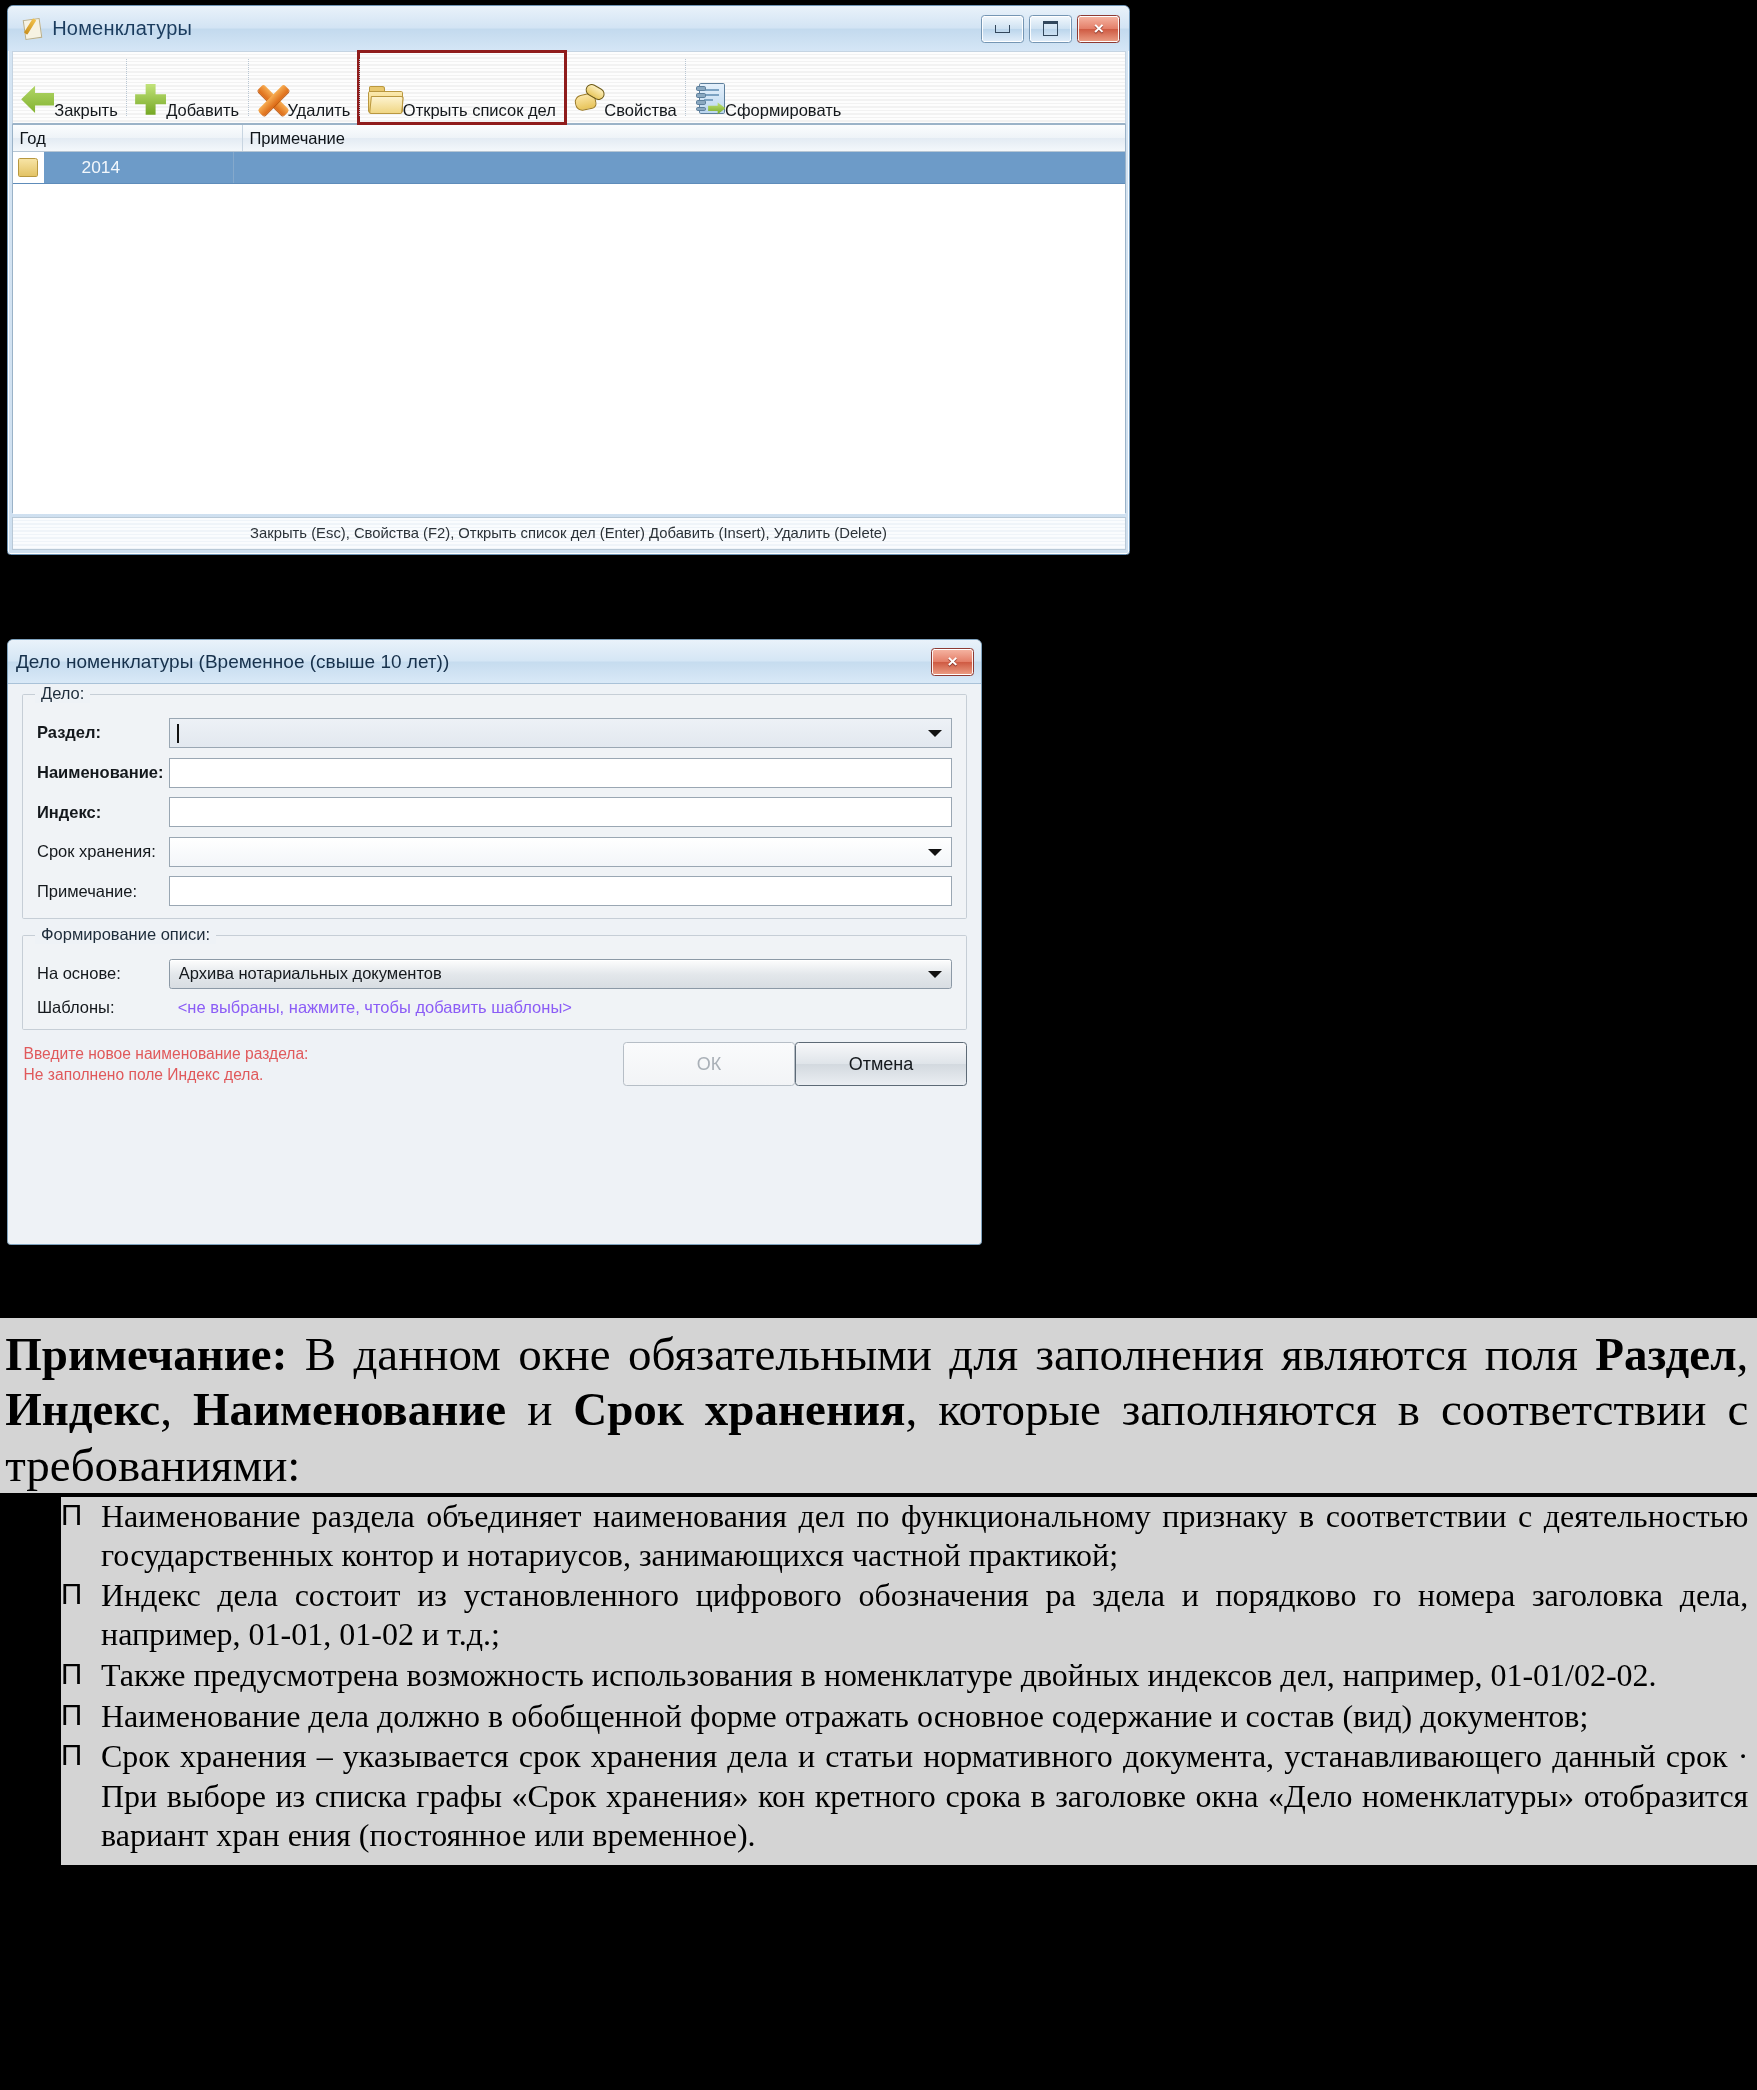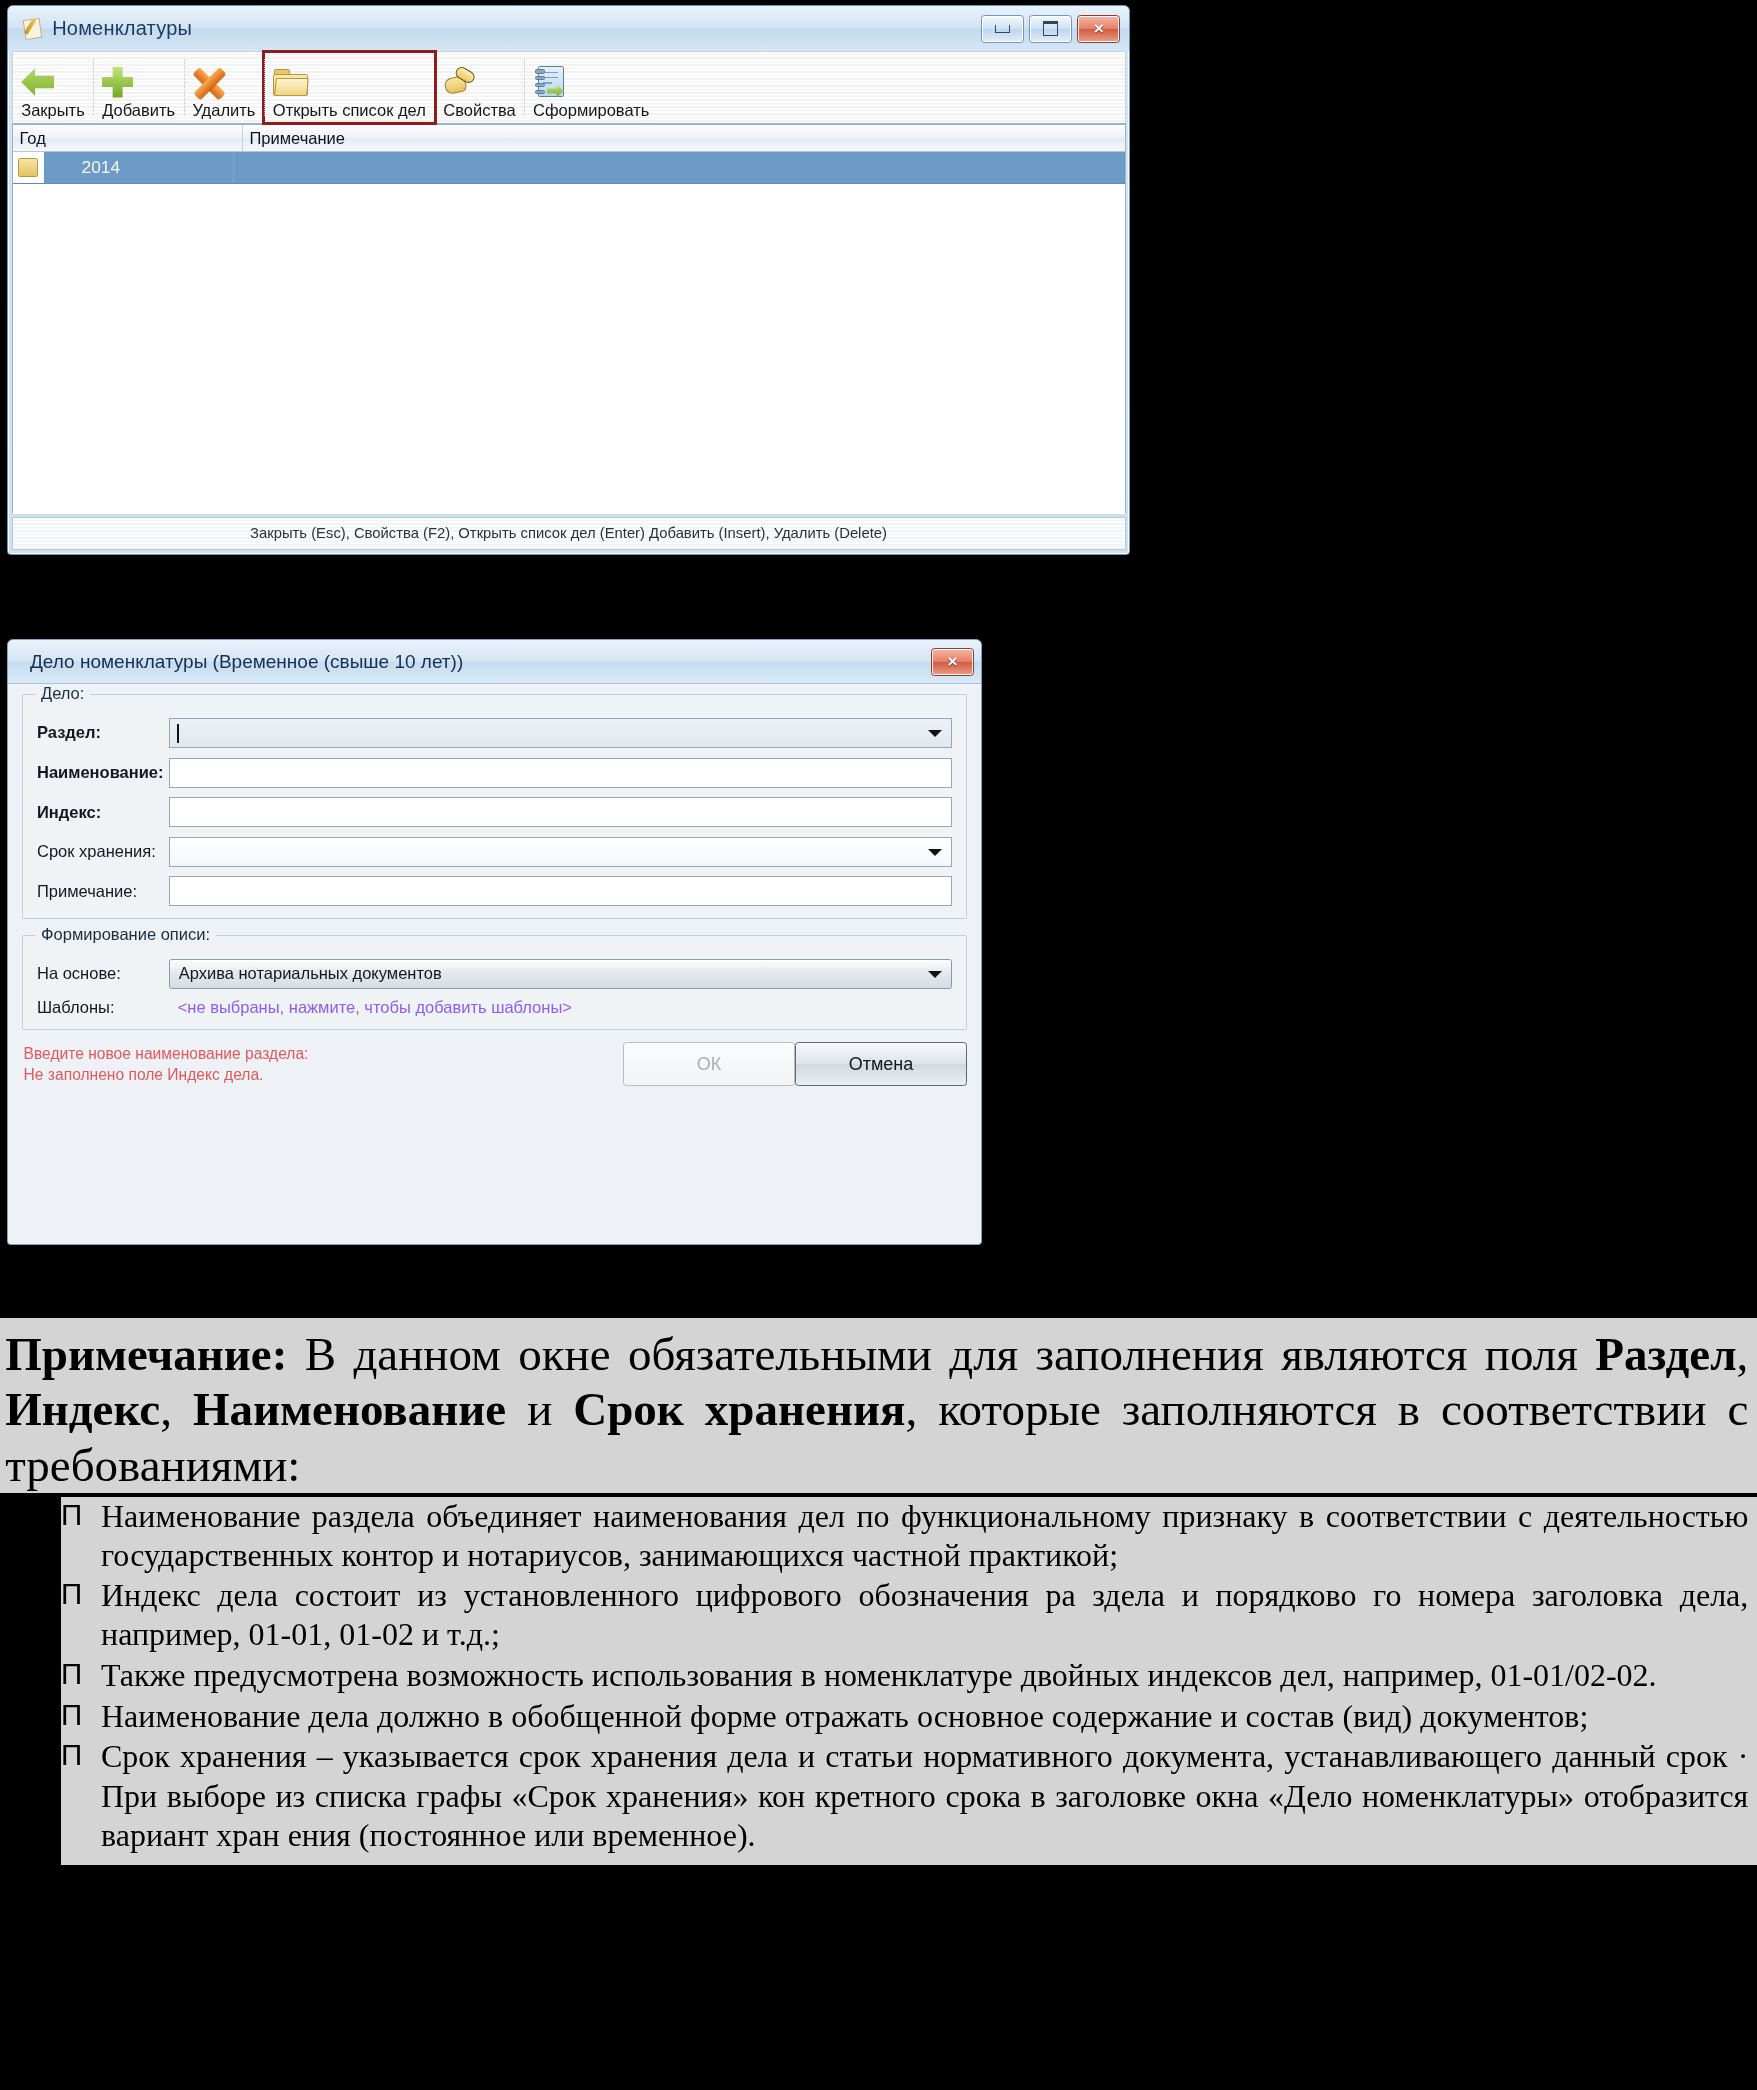--- a/index.html
+++ b/index.html
@@ -28,21 +28,21 @@
   .wbtn.close{border-color:#8e3a33;
         background:linear-gradient(to bottom,#f6b6a4,#e4806a 48%,#cf5c44 52%,#ec9f86);}
   .wbtn .mini{width:13px;height:7px;border:1.7px solid #32475c;border-top:none;}
   .wbtn .maxi{width:13px;height:11.3px;border:1.7px solid #32475c;border-top-width:3.5px;}
   .wbtn .xg{color:#fff;font-size:17.4px;font-weight:bold;line-height:1;
             text-shadow:0 0.9px 0.9px #7a2a20;font-family:"Liberation Sans",sans-serif;}
 
   .toolbar{margin:0 3.5px;height:71px;display:flex;align-items:stretch;
            background:repeating-linear-gradient(to bottom,#fdfdfd 0px,#fdfdfd 1.7px,#f2f2f2 1.7px,#f2f2f2 3.5px);
            border:0.9px solid #c5d4e2;border-bottom:0.9px solid #9bb3c8;}
-  .tb-item{position:relative;display:flex;flex-direction:column;align-items:flex-start;
+  .tb-item{position:relative;display:flex;align-items:flex-end;
            justify-content:flex-end;padding:3.5px 8.7px 3.5px;min-width:49px;}
   .tb-item + .tb-item::before{content:"";position:absolute;left:0;top:7px;bottom:7px;
            border-left:0.9px dotted #b9c6d3;}
   .tb-item.hl{outline:3.5px solid #8f1c1c;outline-offset:-1.7px;z-index:2;}
   .tb-ico{height:37px;display:flex;align-items:center;justify-content:center;margin-bottom:1.7px;}
   .tb-lbl{font-size:16.5px;color:#14181c;white-space:nowrap;line-height:1.05;}
 
   
   .ic-back{width:33px;height:31px;position:relative;}
   .ic-back .sh{position:absolute;inset:0;
@@ -100,21 +100,21 @@
   .gbody{height:330px;background:#fff;}
   .w1-status{margin:3.5px;height:31px;display:flex;align-items:center;justify-content:center;
      background:repeating-linear-gradient(to bottom,#fafcfe 0px,#fafcfe 1.7px,#eff4f9 1.7px,#eff4f9 3.5px);
      border:0.9px solid #b9c9d7;}
   .w1-status span{font-size:14.8px;color:#2b3238;}
 
   
   .win2{position:absolute;left:7px;top:639px;width:973px;height:604px;
         border:0.9px solid #7fa2bd;border-radius:6px 6px 3.5px 3.5px;
         background:#eef2f6;}
-  .w2-title{height:43px;display:flex;align-items:center;padding:0 7px 0 22px;border-radius:5.2px 5.2px 0 0;
+  .w2-title{height:43px;display:flex;align-items:center;padding:0 7px 0 8px;border-radius:5.2px 5.2px 0 0;
         background:linear-gradient(to bottom,#e9f2fa 0%,#d5e6f5 48%,#c6dcef 52%,#d9e9f7 100%);
         border-bottom:0.9px solid #a9c2d8;}
   .w2-ttl-text{font-size:19px;color:#17314c;white-space:nowrap;}
   .w2-close{margin-left:auto;width:41px;height:26px;border:0.9px solid #8e3a33;border-radius:3.5px;
         background:linear-gradient(to bottom,#f6b6a4,#e4806a 48%,#cf5c44 52%,#ec9f86);
         display:flex;align-items:center;justify-content:center;box-shadow:0 0 0 0.9px #fff inset;}
   .w2-close .xg{color:#fff;font-size:17.4px;font-weight:bold;text-shadow:0 0.9px 0.9px #7a2a20;}
 
   .w2-body{padding:10.4px 14px 0;}
   .grp{border:0.9px solid #c6ced6;border-radius:1.7px;position:relative;padding:22.6px 14px 12px;margin-bottom:15.6px;

